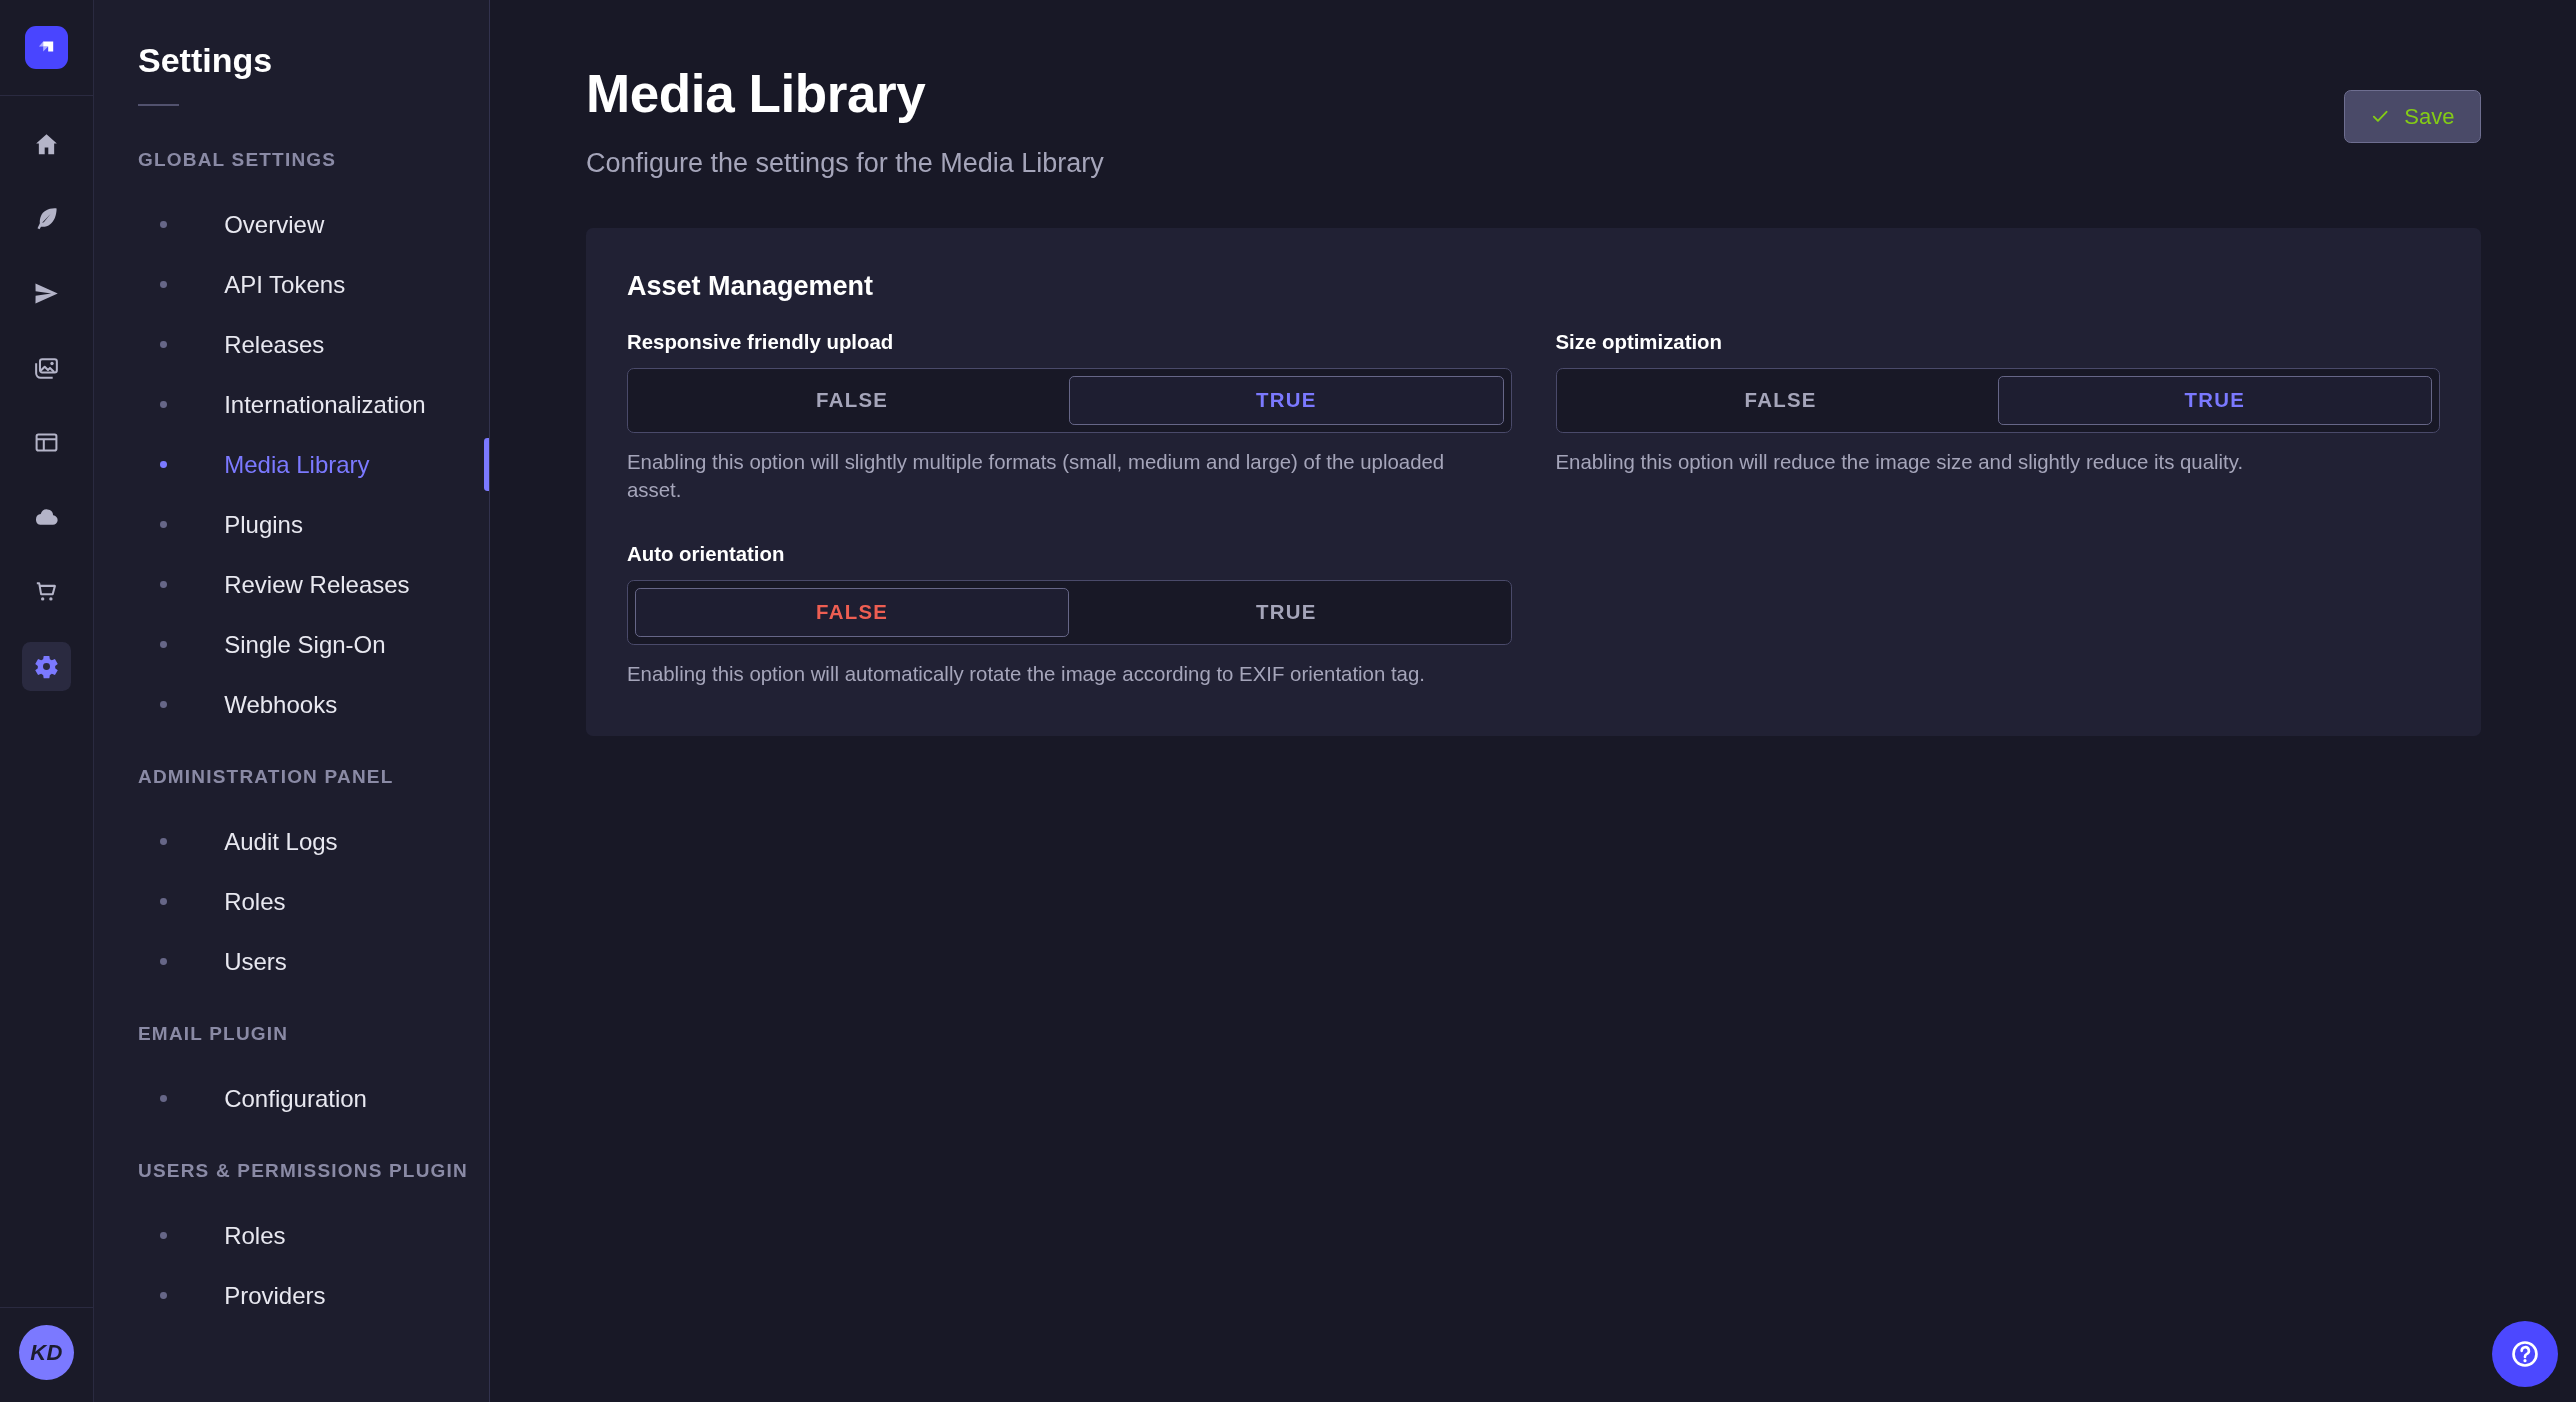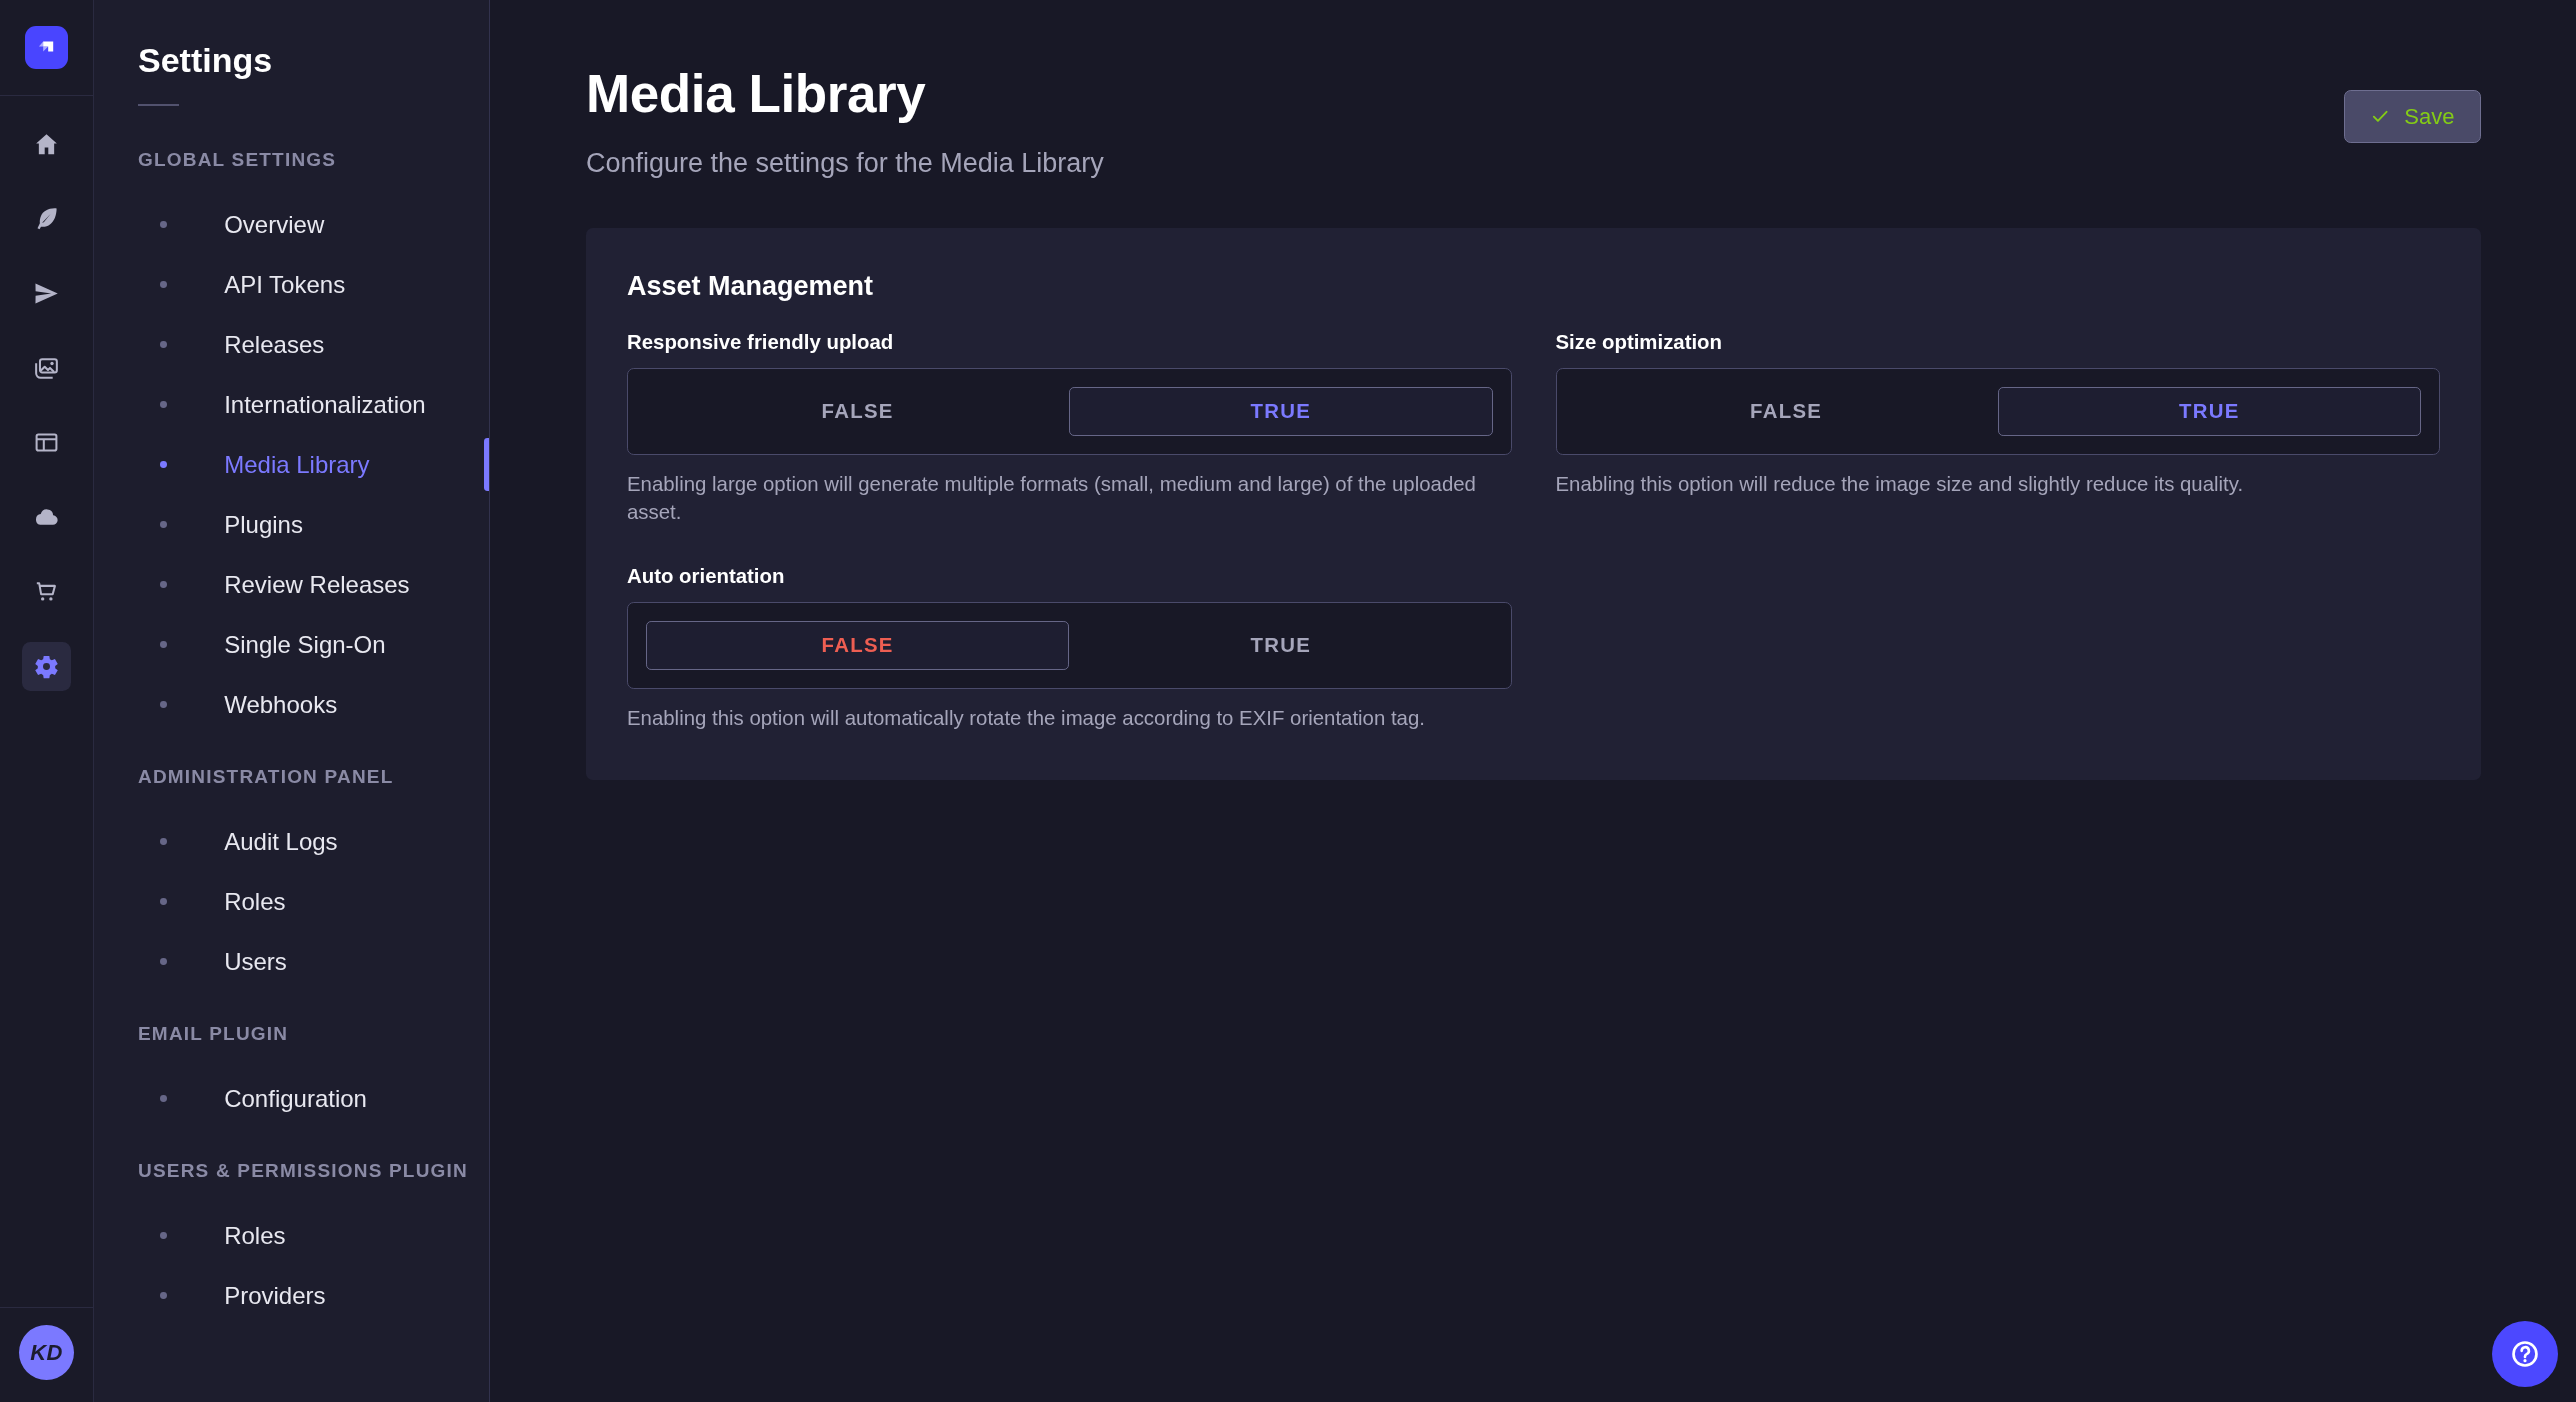--- a/index.html
+++ b/index.html
@@ -95,21 +95,21 @@
     margin-top: 49px;
     background: #212134; border-radius: 6.8px;
     padding: 43px 41px 48px 41px;
   }
   .panel-title { font-size: 27px; font-weight: 600; margin-bottom: 29px; }
   .fields { display: grid; grid-template-columns: 1fr 1fr; column-gap: 44px; row-gap: 39px; }
   .field-label { font-size: 20.4px; font-weight: 700; color: #ffffff; }
   .toggle {
     margin-top: 13.6px;
     display: flex; background: #181826;
-    border: 0.9px solid #4a4a6a; border-radius: 6.8px; padding: 18px; text-align: center;
+    border: 0.9px solid #4a4a6a; border-radius: 6.8px; padding: 7px; text-align: center;
   }
   .opt {
     flex: 1; height: 49px;
     display: flex; align-items: center; justify-content: center;
     font-size: 20.4px; font-weight: 700; letter-spacing: 1.3px;
     color: #a5a5ba; border: 0.9px solid transparent; border-radius: 5.1px;
     cursor: pointer;
   }
   .opt.selected { background: #1e1e31; border-color: #666687; }
   .opt.selected.val-true { color: #7b79ff; }
@@ -297,21 +297,21 @@
   <section class="panel">
     <h3 class="panel-title">Asset Management</h3>
     <div class="fields">
 
       <div class="field">
         <div class="field-label">Responsive friendly upload</div>
         <div class="toggle">
           <div class="opt opt-false">FALSE</div>
           <div class="opt opt-true selected val-true">TRUE</div>
         </div>
-        <div class="field-desc">Enabling large option will generate multiple formats (small, medium and large) of the uploaded asset.</div>
+        <div class="field-desc">Enabling this option will slightly multiple formats (small, medium and large) of the uploaded asset.</div>
       </div>
 
       <div class="field">
         <div class="field-label">Size optimization</div>
         <div class="toggle">
           <div class="opt opt-false">FALSE</div>
           <div class="opt opt-true selected val-true">TRUE</div>
         </div>
         <div class="field-desc">Enabling this option will reduce the image size and slightly reduce its quality.</div>
       </div>

